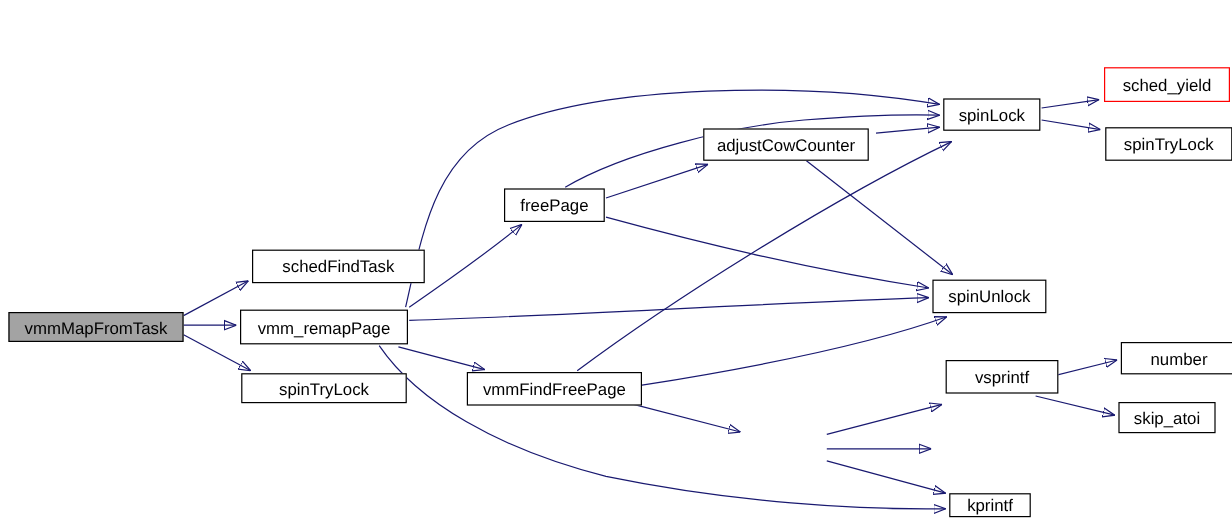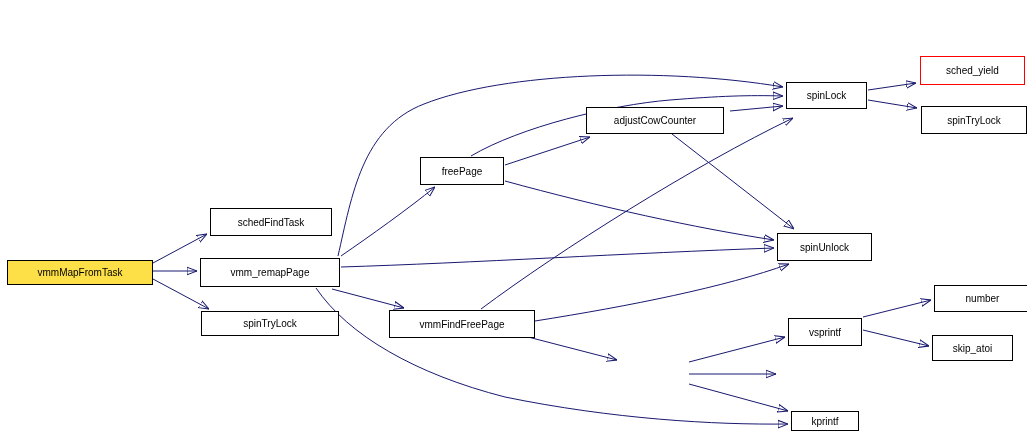--- a/index.html
+++ b/index.html
@@ -26,27 +26,27 @@
     stroke-width: 1;
   }
   .node {
     position: absolute;
     box-sizing: border-box;
     border: 1px solid #000000;
     background: #ffffff;
     display: flex;
     align-items: center;
     justify-content: center;
-    font-size: 10px;
+    font-size: 14px;
     color: #000000;
     white-space: nowrap;
     cursor: pointer;
   }
   .node--root {
-    background: #fde047;
+    background: #a3a3a3;
   }
   .node--red {
     border-color: #ff0000;
   }
 </style>
 </head>
 <body>
 
 <div class="canvas">
 
@@ -86,21 +86,21 @@
     <path d="M689,384 L788,411" marker-end="url(#arrow)"></path>
 
     <path d="M863,317 L931,300" marker-end="url(#arrow)"></path>
     <path d="M863,330 L929,346" marker-end="url(#arrow)"></path>
   </svg>
 
   <div class="node node--root" style="left:7px;top:260px;width:146px;height:25px">
     <span>vmmMapFromTask</span>
   </div>
 
-  <div class="node" style="left:210px;top:208px;width:122px;height:28px">
+  <div class="node" style="left:210px;top:208px;width:144px;height:28px">
     <span>schedFindTask</span>
   </div>
 
   <div class="node" style="left:200px;top:258px;width:140px;height:29px">
     <span>vmm_remapPage</span>
   </div>
 
   <div class="node" style="left:201px;top:311px;width:138px;height:25px">
     <span>spinTryLock</span>
   </div>
@@ -126,21 +126,21 @@
   </div>
 
   <div class="node" style="left:777px;top:233px;width:95px;height:28px">
     <span>spinUnlock</span>
   </div>
 
   <div class="node" style="left:389px;top:310px;width:146px;height:28px">
     <span>vmmFindFreePage</span>
   </div>
 
-  <div class="node" style="left:788px;top:318px;width:74px;height:28px">
+  <div class="node" style="left:788px;top:300px;width:94px;height:28px">
     <span>vsprintf</span>
   </div>
 
   <div class="node" style="left:934px;top:285px;width:97px;height:27px">
     <span>number</span>
   </div>
 
   <div class="node" style="left:932px;top:335px;width:81px;height:26px">
     <span>skip_atoi</span>
   </div>

